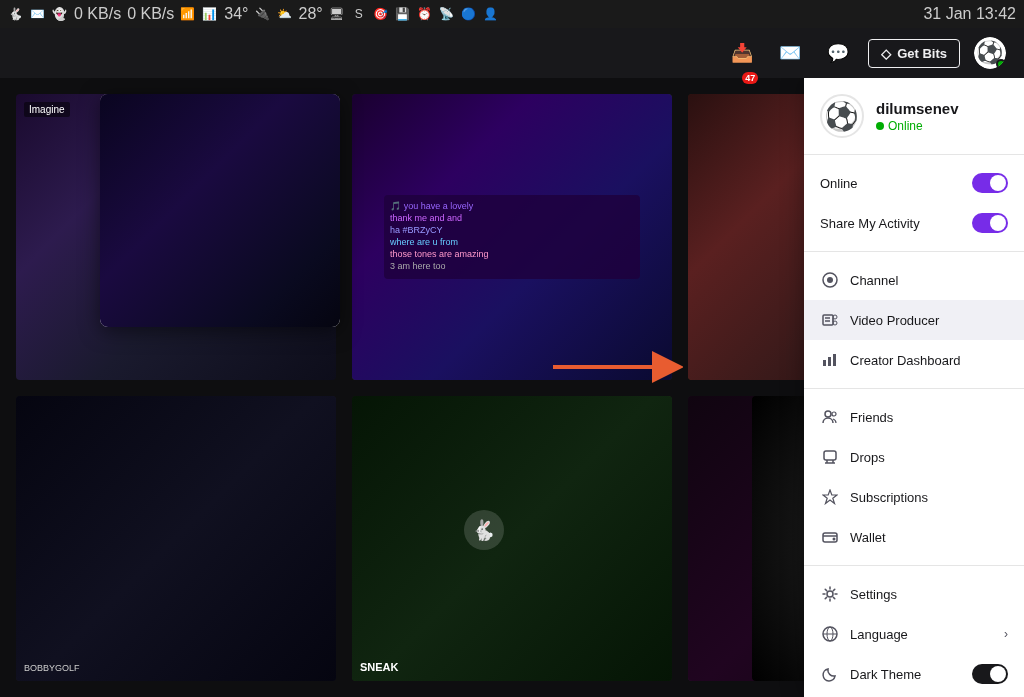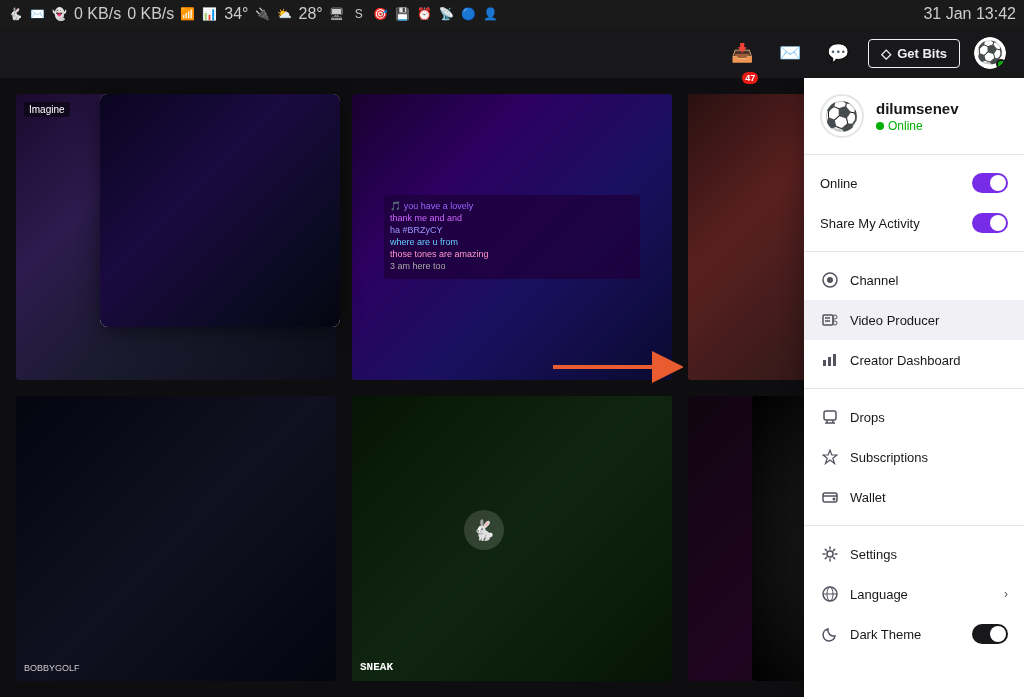--- a/index.html
+++ b/index.html
@@ -503,21 +503,21 @@
     </div>
 
     <div class="stream-thumb dark-thumb-1">
       <div style="position:absolute;inset:0;background:linear-gradient(135deg,#050510 0%,#101020 50%,#050510 100%);display:flex;align-items:flex-end;padding:8px;">
         <div style="color:#ccc;font-size:9px;">BOBBYGOLF</div>
       </div>
     </div>
     <div class="stream-thumb dark-thumb-2">
       <div class="live-badge">LIVE</div>
       <div style="position:absolute;inset:0;background:linear-gradient(135deg,#051505 0%,#102510 50%,#051505 100%);display:flex;align-items:flex-end;padding:8px;">
-        <div style="color:white;font-size:11px;font-weight:600;font-family:Liberation Mono, monospace;">SNEAK</div>
+        <div style="color:white;font-size:11px;font-weight:600;">SNEAK</div>
       </div>
       <div style="position:absolute;top:40%;left:35%;width:40px;height:40px;background:rgba(255,255,255,0.15);border-radius:50%;display:flex;align-items:center;justify-content:center;font-size:20px;">🐇</div>
     </div>
     <div class="stream-thumb dark-thumb-3">
       <div class="live-badge">LIVE</div>
       <div style="position:absolute;inset:0;background:linear-gradient(135deg,#100510 0%,#200520 50%,#100510 100%);">
         <div style="position:absolute;bottom:0;right:0;width:80%;height:100%;background:radial-gradient(circle at 80% 50%,#555 0%,#222 40%,#000 100%);border-radius:4px 0 0 4px;"></div>
       </div>
     </div>
   </div>
@@ -614,20 +614,31 @@
           </svg>
         </div>
         <span class="dropdown-row-label">Creator Dashboard</span>
       </div>
     </div>
 
     <div class="dropdown-section">
       <div class="dropdown-row">
         <div class="dropdown-row-icon">
           <svg width="16" height="16" viewBox="0 0 16 16" fill="none">
+            <circle cx="6" cy="5" r="3" stroke="#53535f" stroke-width="1.5"></circle>
+            <path d="M1 14c0-2.8 2.2-5 5-5s5 2.2 5 5" stroke="#53535f" stroke-width="1.5"></path>
+            <circle cx="12" cy="5" r="2" stroke="#53535f" stroke-width="1.2"></circle>
+            <path d="M14 14c0-2-1.3-3.5-3-4" stroke="#53535f" stroke-width="1.2"></path>
+          </svg>
+        </div>
+        <span class="dropdown-row-label">Friends</span>
+      </div>
+      <div class="dropdown-row">
+        <div class="dropdown-row-icon">
+          <svg width="16" height="16" viewBox="0 0 16 16" fill="none">
             <rect x="2" y="2" width="12" height="9" rx="2" stroke="#53535f" stroke-width="1.5"></rect>
             <line x1="5" y1="11" x2="5" y2="14" stroke="#53535f" stroke-width="1.5"></line>
             <line x1="11" y1="11" x2="11" y2="14" stroke="#53535f" stroke-width="1.5"></line>
             <line x1="3" y1="14" x2="13" y2="14" stroke="#53535f" stroke-width="1.5"></line>
           </svg>
         </div>
         <span class="dropdown-row-label">Drops</span>
       </div>
       <div class="dropdown-row">
         <div class="dropdown-row-icon">

